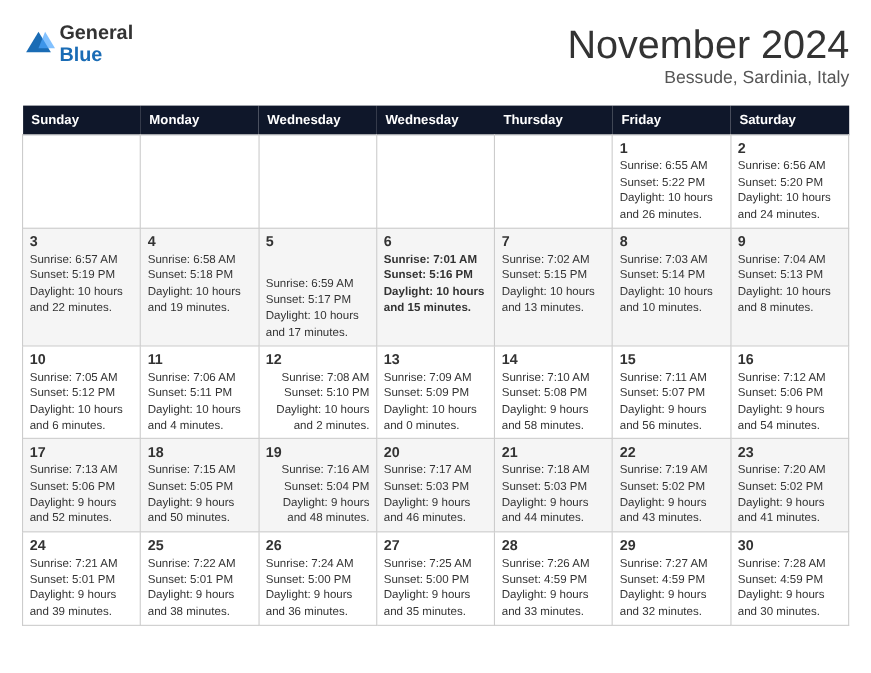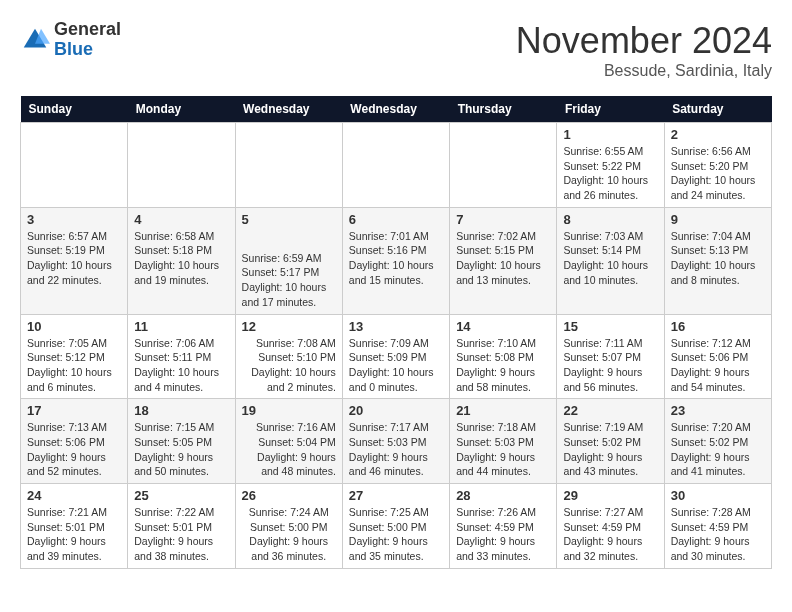--- a/index.html
+++ b/index.html
@@ -166,21 +166,21 @@
         </td>
         <td>
           <span class="day-number">5</span>
           <div class="day-info" style="white-space: pre-line; margin-top: 24px;">Sunrise: 6:59 AM
 Sunset: 5:17 PM
 Daylight: 10 hours
 and 17 minutes.</div>
         </td>
         <td>
           <span class="day-number">6</span>
-          <div class="day-info" style="white-space: pre-line;">Sunrise: 7:01 AM
+          <div class="day-info" style="white-space: pre-line; font-weight: bold;">Sunrise: 7:01 AM
 Sunset: 5:16 PM
 Daylight: 10 hours
 and 15 minutes.</div>
         </td>
         <td>
           <span class="day-number">7</span>
           <div class="day-info" style="white-space: pre-line;">Sunrise: 7:02 AM
 Sunset: 5:15 PM
 Daylight: 10 hours
 and 13 minutes.</div>
@@ -312,21 +312,21 @@
         </td>
         <td>
           <span class="day-number">25</span>
           <div class="day-info" style="white-space: pre-line;">Sunrise: 7:22 AM
 Sunset: 5:01 PM
 Daylight: 9 hours
 and 38 minutes.</div>
         </td>
         <td>
           <span class="day-number">26</span>
-          <div class="day-info" style="white-space: pre-line; text-align: center;">Sunrise: 7:24 AM
+          <div class="day-info" style="white-space: pre-line;">Sunrise: 7:24 AM
 Sunset: 5:00 PM
 Daylight: 9 hours
 and 36 minutes.</div>
         </td>
         <td>
           <span class="day-number">27</span>
           <div class="day-info" style="white-space: pre-line;">Sunrise: 7:25 AM
 Sunset: 5:00 PM
 Daylight: 9 hours
 and 35 minutes.</div>

